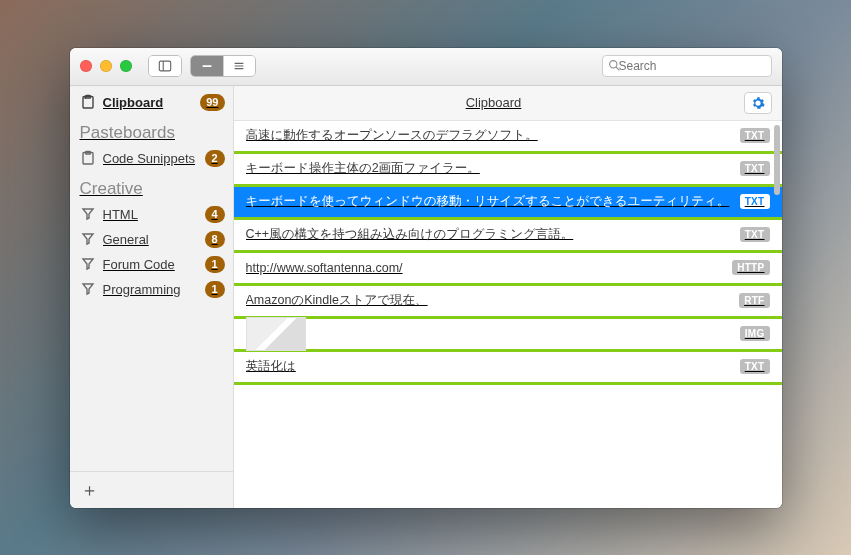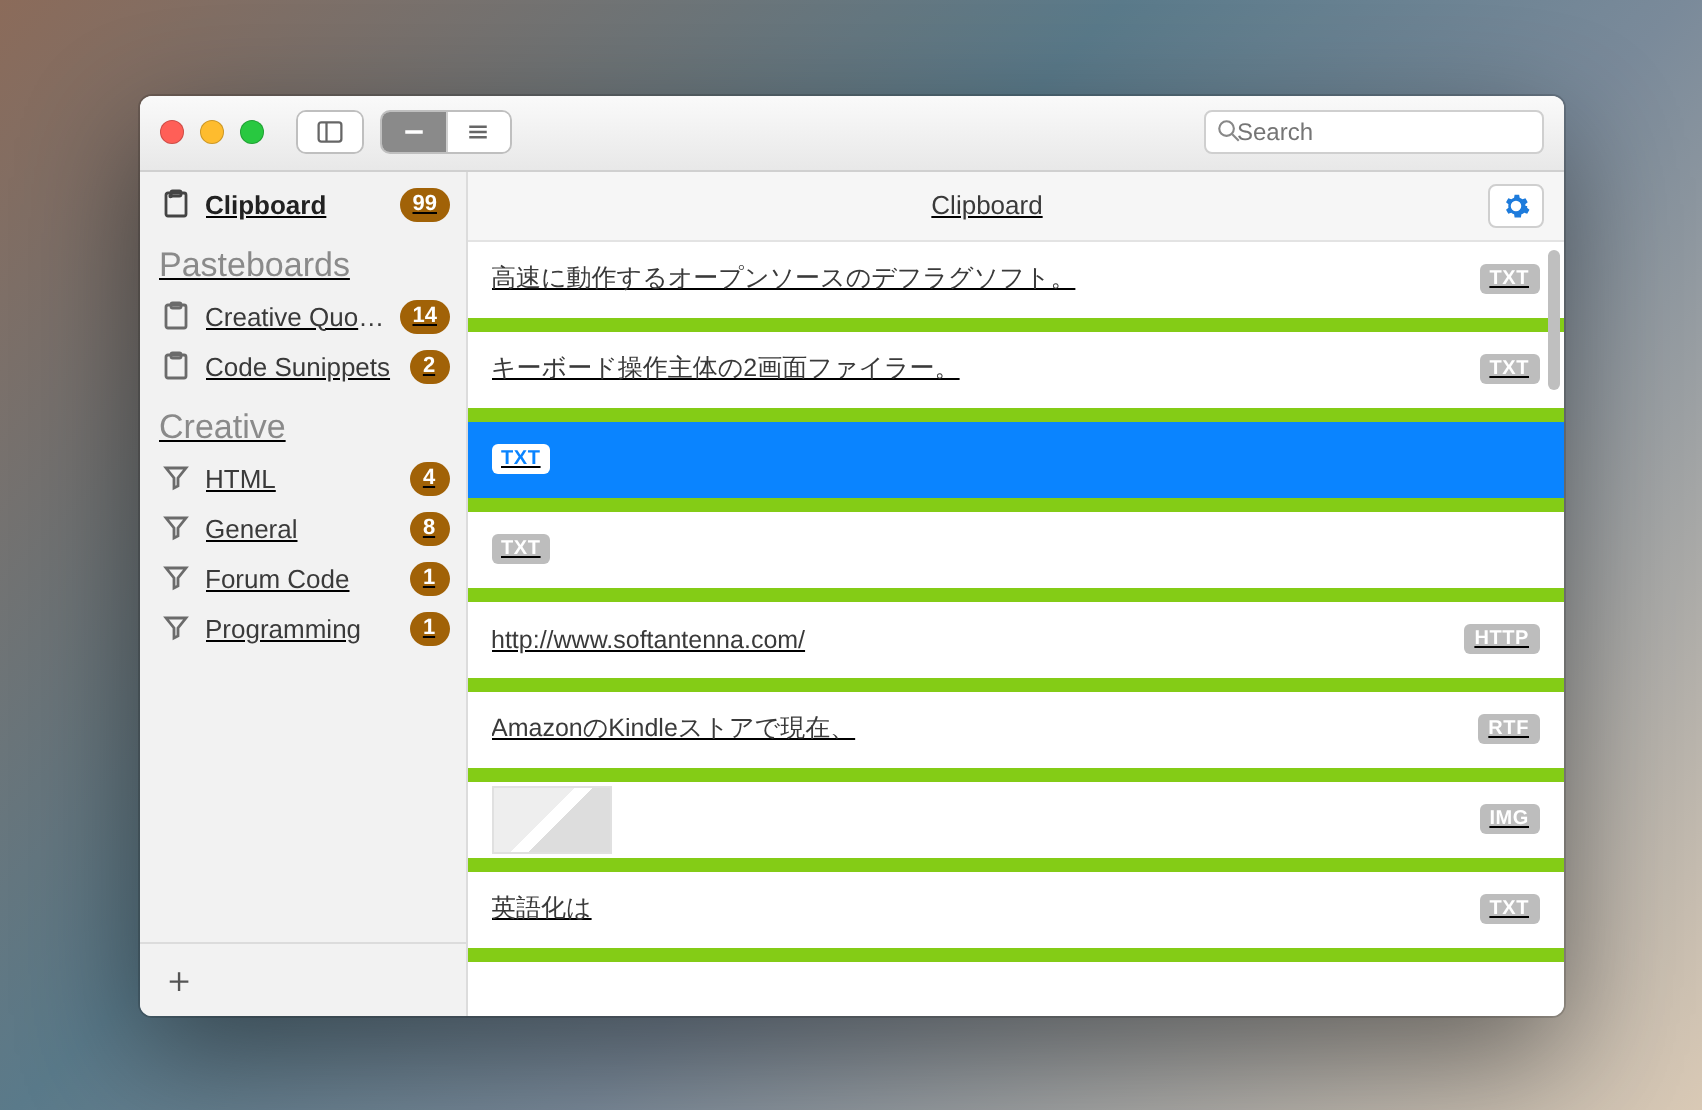--- a/index.html
+++ b/index.html
@@ -71,21 +71,21 @@
 }
 .main-title { flex:1; text-align:center; font-size:13px; color:#3a3a3a; }
 .gear-btn {
   width:28px; height:22px; border:1px solid #cfcfcf; border-radius:4px;
   background:#fff; display:flex; align-items:center; justify-content:center; cursor:pointer;
 }
 .gear-btn svg { width:14px; height:14px; fill:#1d7bdc; }
 .list { flex:1; overflow:auto; position:relative; }
 .row {
   display:flex; align-items:center; gap:10px;
-  padding:0 12px; height:45px; border-bottom:7px solid #84cc16;
+  padding:0 12px; height:33px; border-bottom:3px solid #84cc16;
   color:#3a3a3a; font-size:12.5px; cursor:pointer;
 }
 .row .content { flex:1; white-space:nowrap; overflow:hidden; text-overflow:ellipsis; }
 .row.selected { background:#0a84ff; color:#fff; }
 .type-badge {
   font-size:10px; font-weight:700; letter-spacing:.3px;
   background:#bdbdbd; color:#fff; border-radius:3px; padding:2px 5px;
 }
 .row.selected .type-badge { background:#fff; color:#0a84ff; }
 .thumb { width:60px; height:34px; background:linear-gradient(135deg,#eee 0 45%,#fff 45% 55%,#ddd 55% 100%); border:1px solid #e0e0e0; }
@@ -156,30 +156,20 @@
 
         <div class="sb-group-label">Pasteboards</div>
 
         <div class="sb-item">
           <span class="icon">
               <svg viewBox="0 0 16 16">
                 <rect x="3" y="2.5" width="10" height="11.5" rx="1"></rect>
                 <rect x="5.5" y="1.5" width="5" height="2.5" rx=".8"></rect>
               </svg>
             </span>
-          <span class="lbl">Creative Quotes</span>
-          <span class="badge">14</span>
-        </div>
-        <div class="sb-item">
-          <span class="icon">
-              <svg viewBox="0 0 16 16">
-                <rect x="3" y="2.5" width="10" height="11.5" rx="1"></rect>
-                <rect x="5.5" y="1.5" width="5" height="2.5" rx=".8"></rect>
-              </svg>
-            </span>
           <span class="lbl">Code Sunippets</span>
           <span class="badge">2</span>
         </div>
 
         <div class="sb-group-label">Creative</div>
 
         <div class="sb-item">
           <span class="icon">
               <svg viewBox="0 0 16 16">
                 <path d="M3 3h10l-4 5v4l-2 1v-5z"></path>
@@ -236,23 +226,25 @@
         <div id="rows">
             <div class="row">
               <div class="content">高速に動作するオープンソースのデフラグソフト。</div>
               <span class="type-badge">TXT</span>
             </div>
             <div class="row">
               <div class="content">キーボード操作主体の2画面ファイラー。</div>
               <span class="type-badge">TXT</span>
             </div>
             <div class="row selected">
-              <span class="type-badge">TXT</span>
-            </div>
-            <div class="row">
+              <div class="content">キーボードを使ってウィンドウの移動・リサイズすることができるユーティリティ。</div>
+              <span class="type-badge">TXT</span>
+            </div>
+            <div class="row">
+              <div class="content">C++風の構文を持つ組み込み向けのプログラミング言語。</div>
               <span class="type-badge">TXT</span>
             </div>
             <div class="row">
               <div class="content">http://www.softantenna.com/</div>
               <span class="type-badge">HTTP</span>
             </div>
             <div class="row">
               <div class="content">AmazonのKindleストアで現在、</div>
               <span class="type-badge">RTF</span>
             </div>

